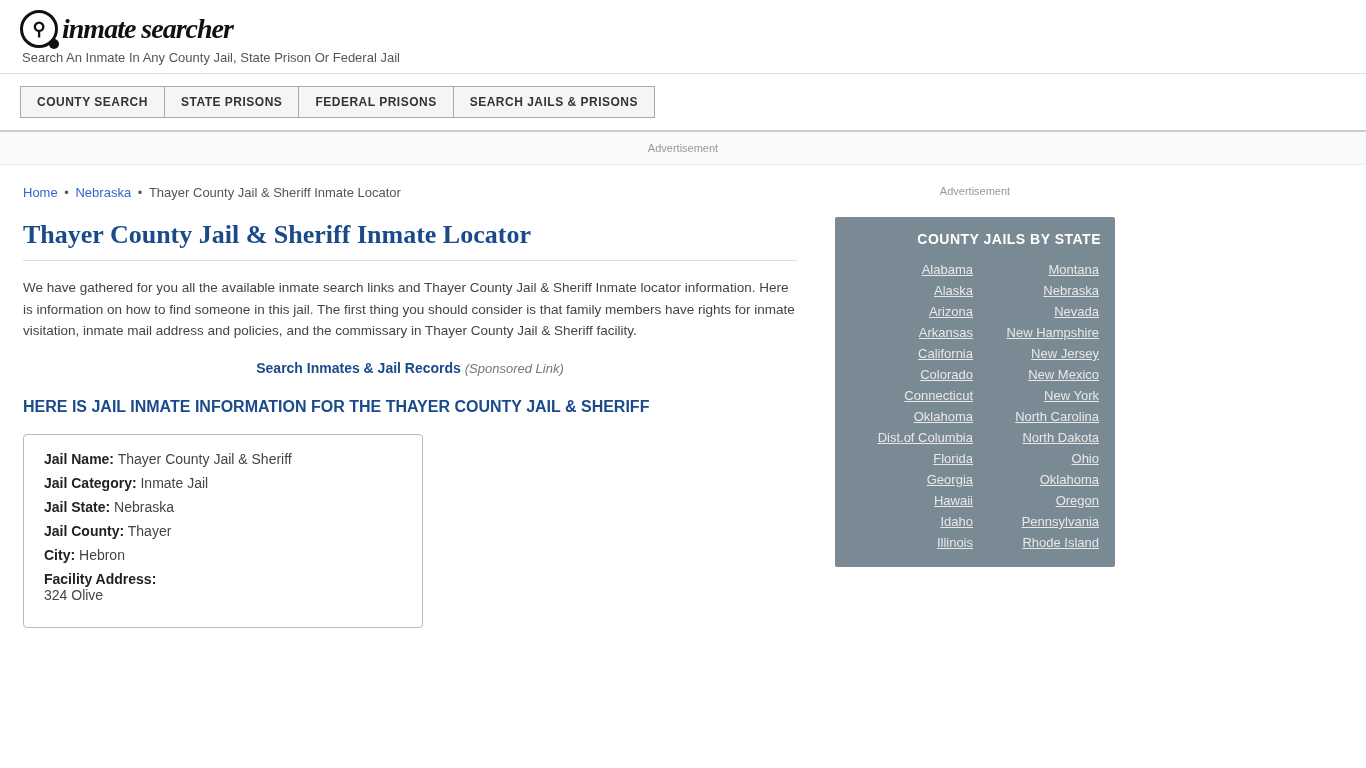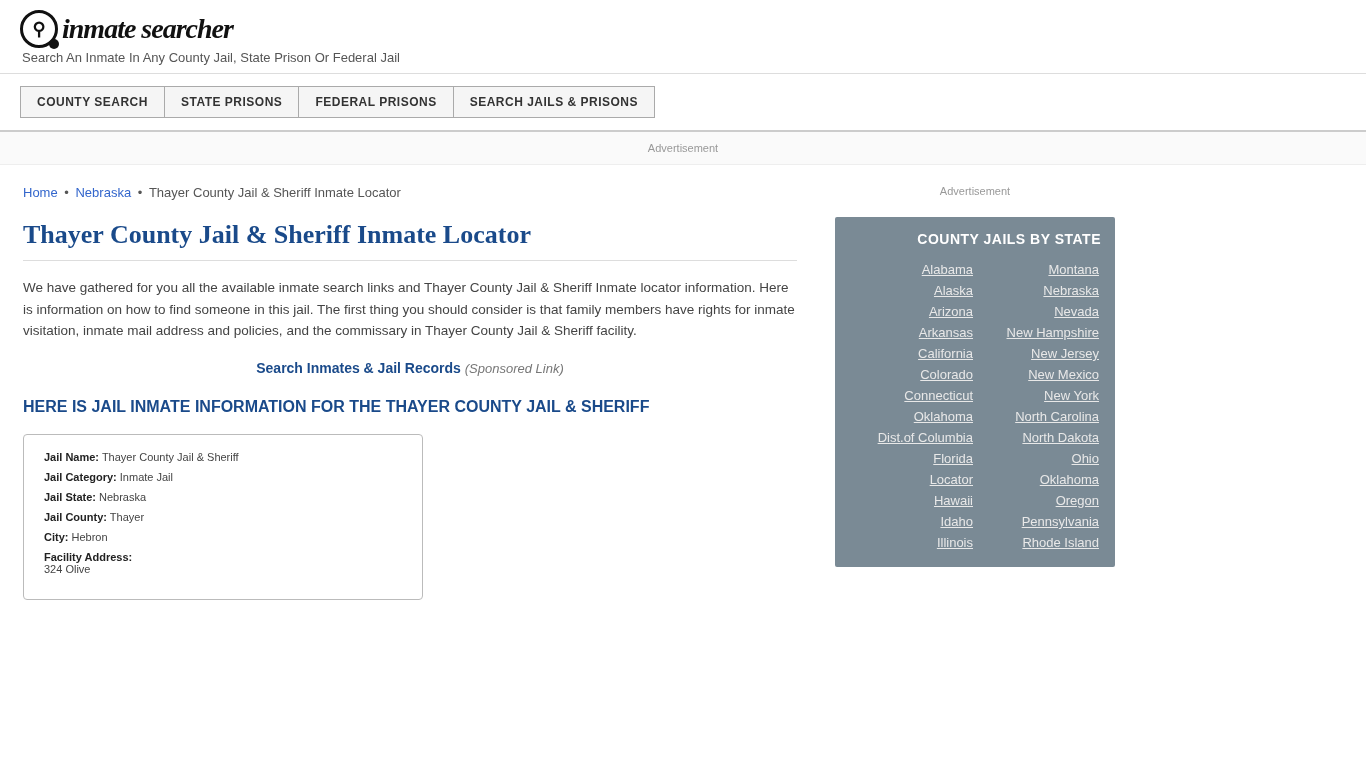--- a/index.html
+++ b/index.html
@@ -55,21 +55,21 @@
     
     #sponsored { text-align: center; margin-bottom: 22px; font-size: 14px; }
     #sponsored a { color: #1a4a8a; font-weight: bold; text-decoration: none; }
     #sponsored .sponsored-label { color: #777; font-style: italic; font-size: 13px; }
 
     
     #info-heading { color: #1a4a8a; font-size: 16px; font-weight: bold; margin-bottom: 18px; text-transform: uppercase; }
 
     
     #info-box { border: 1px solid #bbb; border-radius: 4px; padding: 16px 20px; background: #fff; max-width: 400px; }
-    .info-row { margin-bottom: 8px; font-size: 11px; }
+    .info-row { margin-bottom: 8px; font-size: 14px; }
     .info-label { font-weight: bold; color: #222; }
     .info-value { color: #444; }
 
     
     #ad-sidebar { text-align: center; font-size: 11px; color: #999; padding: 10px 0 20px 0; }
     #county-jails-box { background: #7a8a95; padding: 14px; border-radius: 2px; text-align: right; }
     #county-jails-title { color: #fff; font-weight: bold; font-size: 14px; letter-spacing: 0.5px; margin-bottom: 12px; }
     #states-grid { display: grid; grid-template-columns: 1fr 1fr; gap: 0; }
     .state-link { color: #e8e8e8; font-size: 13px; padding: 3px 2px; cursor: pointer; display: block; }
     .col-left { }
@@ -158,21 +158,21 @@
             <a href="#" class="state-link">Alabama</a>
             <a href="#" class="state-link">Alaska</a>
             <a href="#" class="state-link">Arizona</a>
             <a href="#" class="state-link">Arkansas</a>
             <a href="#" class="state-link">California</a>
             <a href="#" class="state-link">Colorado</a>
             <a href="#" class="state-link">Connecticut</a>
             <a href="#" class="state-link">Oklahoma</a>
             <a href="#" class="state-link">Dist.of Columbia</a>
             <a href="#" class="state-link">Florida</a>
-            <a href="#" class="state-link">Locator</a>
+            <a href="#" class="state-link">Georgia</a>
             <a href="#" class="state-link">Hawaii</a>
             <a href="#" class="state-link">Idaho</a>
             <a href="#" class="state-link">Illinois</a>
           </div>
         <div class="col-right" id="col-right-states">
             <a href="#" class="state-link">Montana</a>
             <a href="#" class="state-link">Nebraska</a>
             <a href="#" class="state-link">Nevada</a>
             <a href="#" class="state-link">New Hampshire</a>
             <a href="#" class="state-link">New Jersey</a>

